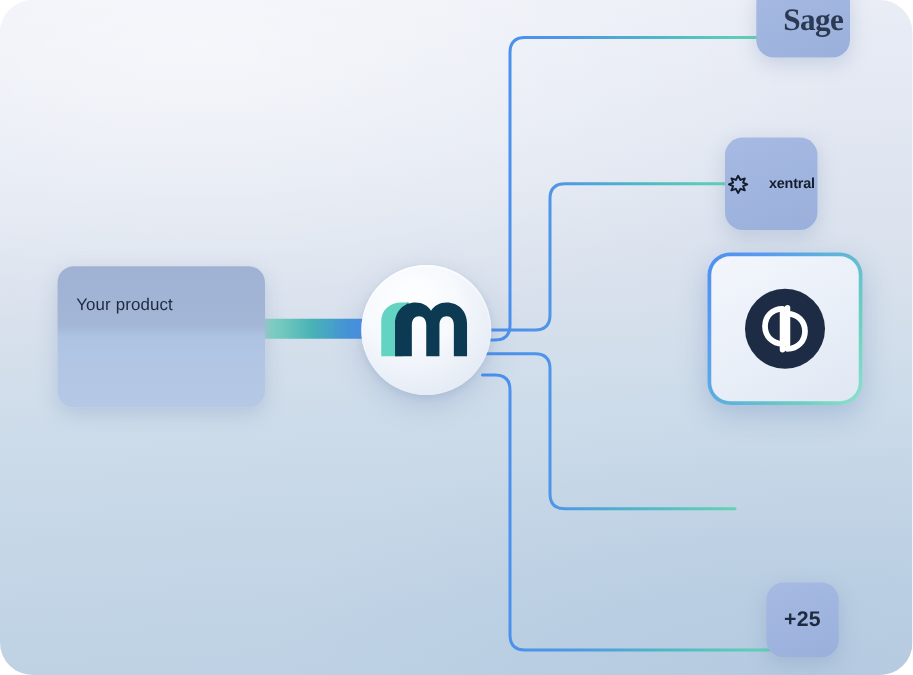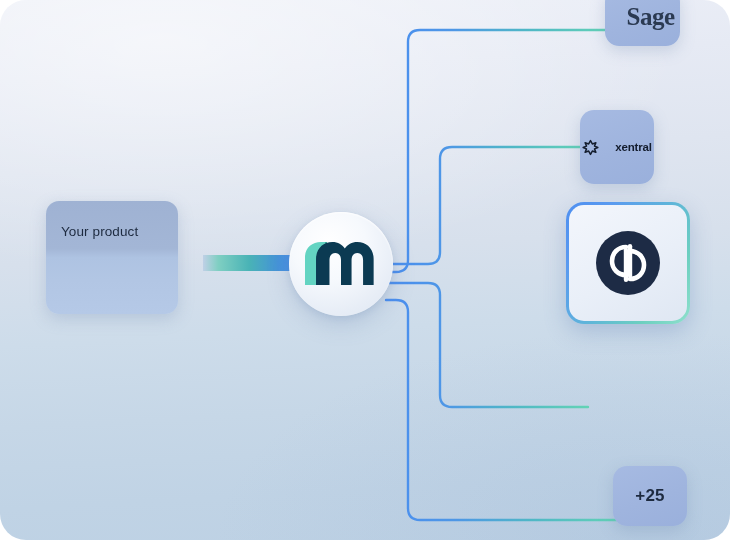--- a/index.html
+++ b/index.html
@@ -47,22 +47,22 @@
     position: absolute;
     left: 0; top: 0;
     width: 730px; height: 540px;
     pointer-events: none;
   }
 
   
   #product-card {
     position: absolute;
     left: 46px;
-    top: 201px;
-    width: 132px;
+    top: 213px;
+    width: 166px;
     height: 113px;
     border-radius: 13px;
     background: linear-gradient(180deg,
         #9fb2d3 0%,
         #a3b6d6 42%,
         #aec3e2 50%,
         #b2c6e4 70%,
         #b5c9e7 100%);
     box-shadow: 0 5px 16px rgba(110,135,175,.28);
   }
@@ -118,21 +118,21 @@
     letter-spacing: .2px;
   }
 
   
   #tile-sage   { left: 605px; top: -12px;  width: 75px; height: 58px; }
   
   #tile-xentral{ left: 580px; top: 110px; width: 74px; height: 74px; }
   
   #tile-odoo   { left: 580px; top: 370px; width: 74px; height: 74px; }
   
-  #tile-more   { left: 613px; top: 466px; width: 74px; height: 60px; }
+  #tile-more   { left: 613px; top: 466px; width: 58px; height: 60px; }
 
   
   #tile-qb-wrap {
     position: absolute;
     left: 566px;
     top: 202px;
     width: 124px;
     height: 122px;
     border-radius: 18px;
     padding: 3px;

